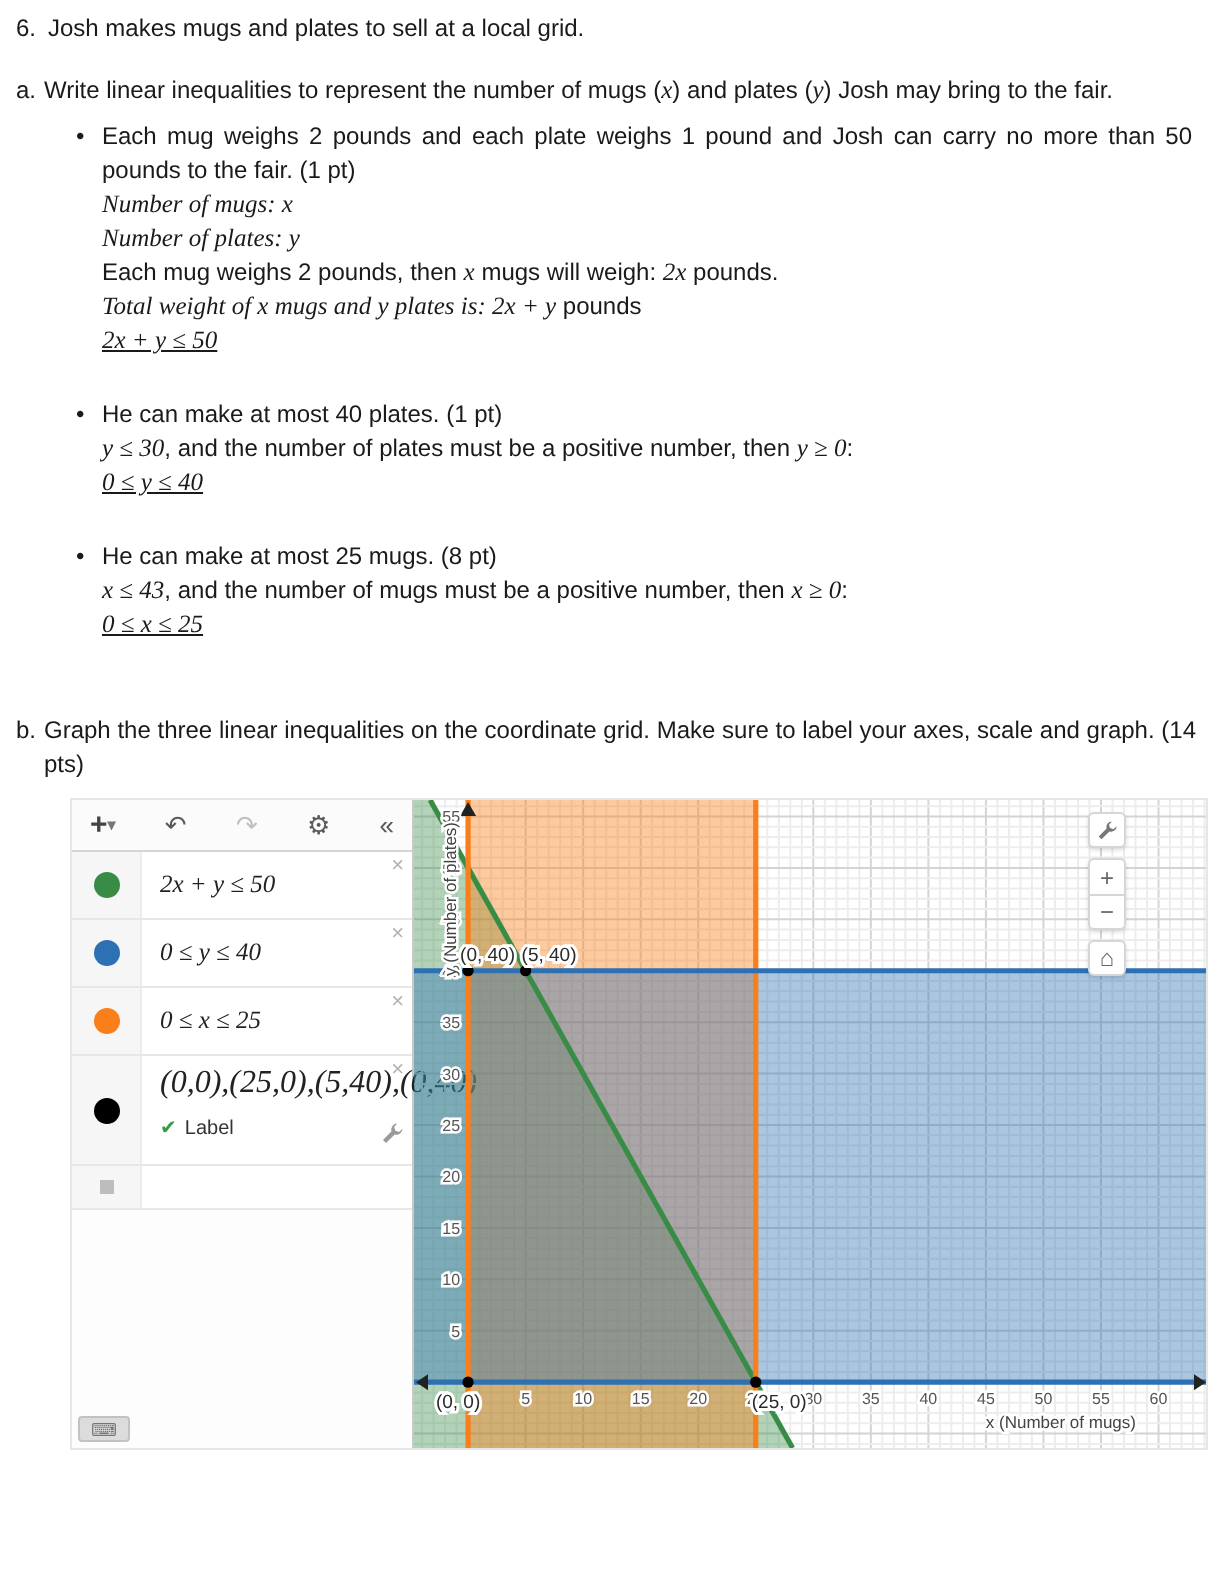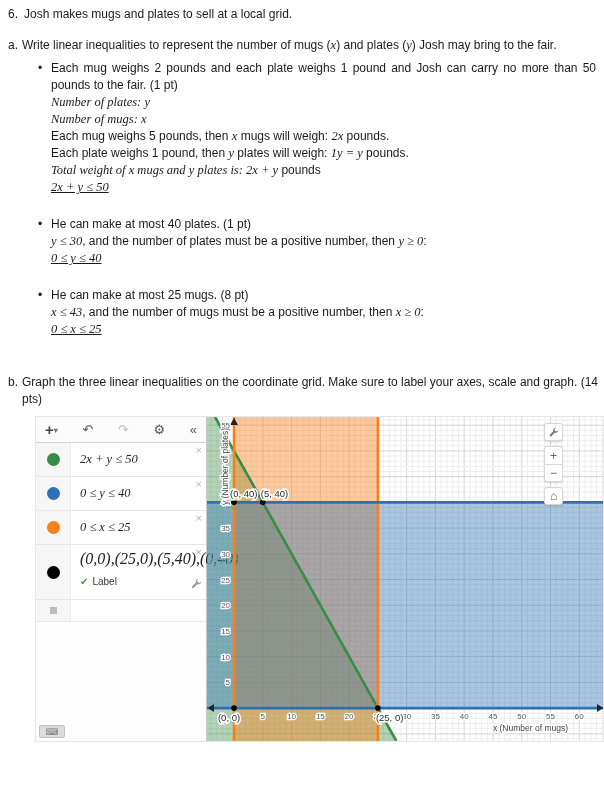--- a/index.html
+++ b/index.html
@@ -82,24 +82,23 @@
     <span class="plabel">a.</span>
     <div class="ppara"><span>Write linear inequalities to represent the number of mugs (</span><span class="mi">x</span><span>) and plates (</span><span class="mi">y</span><span>) Josh may bring to the fair.</span></div>
   </div>
 
   <div class="bullets">
 
     <div class="bullet first">
       <span class="dot">•</span>
       <div class="bcontent">
         <div class="blead">Each mug weighs 2 pounds and each plate weighs 1 pound and Josh can carry no more than 50 pounds to the fair. (1 pt)</div>
+        <div class="bline"><span class="mi">Number of mugs: x</span></div>
         <div class="bline"><span class="mi">Number of plates: y</span></div>
-        <div class="bline"><span class="mi">Number of mugs: x</span></div>
-        <div class="bline"><span>Each mug weighs 5 pounds, then </span><span class="mi">x</span><span> mugs will weigh: </span><span class="mi">2x</span><span> pounds.</span></div>
-        <div class="bline"><span>Each plate weighs 1 pound, then </span><span class="mi">y</span><span> plates will weigh: </span><span class="mi">1y = y</span><span> pounds.</span></div>
+        <div class="bline"><span>Each mug weighs 2 pounds, then </span><span class="mi">x</span><span> mugs will weigh: </span><span class="mi">2x</span><span> pounds.</span></div>
         <div class="bline"><span class="mi">Total weight of x mugs and y plates is: 2x + y</span><span> pounds</span></div>
         <div class="answer">2x + y ≤ 50</div>
       </div>
     </div>
 
     <div class="bullet">
       <span class="dot">•</span>
       <div class="bcontent">
         <div class="blead">He can make at most 40 plates. (1 pt)</div>
         <div class="bline"><span class="mi">y ≤ 30</span><span>, and the number of plates must be a positive number, then </span><span class="mi">y ≥ 0</span><span>:</span></div>

